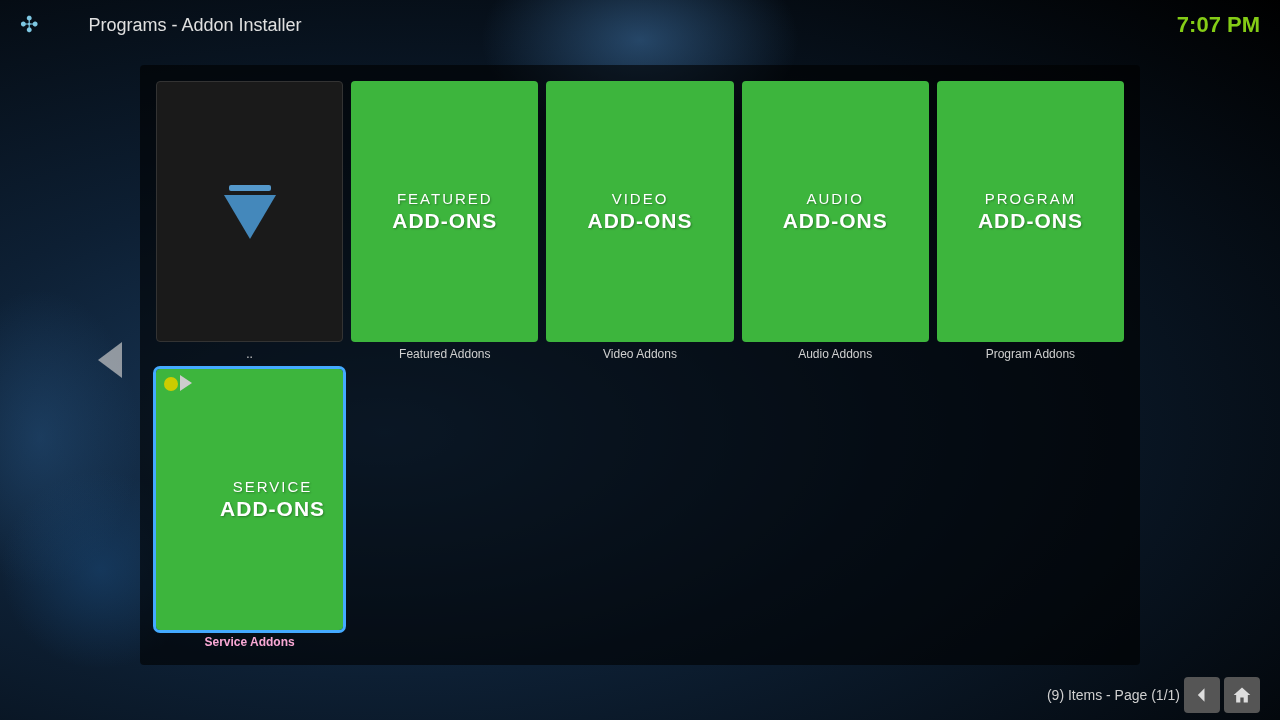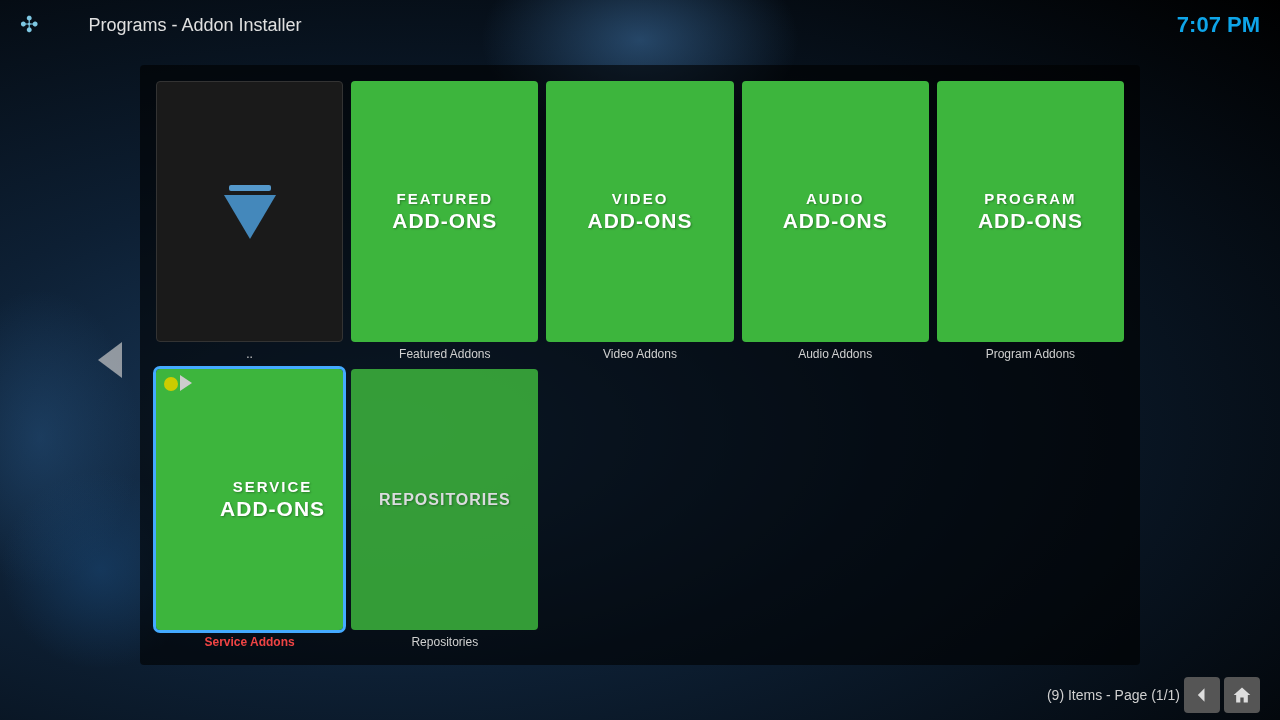--- a/index.html
+++ b/index.html
@@ -69,21 +69,21 @@
       color: #7ec8e3;
       font-size: 22px;
     }
     .header-title {
       color: #e0e0e0;
       font-size: 18px;
       font-weight: normal;
       margin-left: 40px;
     }
     .header-time {
-      color: #0ea5e9;
+      color: #84cc16;
       font-size: 22px;
       font-weight: bold;
     }
 
     
     .content-area {
       position: absolute;
       top: 65px;
       left: 140px;
       right: 140px;
@@ -120,21 +120,21 @@
       overflow: hidden;
     }
     .grid-item-label {
       color: #d0d0d0;
       font-size: 12px;
       margin-top: 5px;
       text-align: center;
       white-space: nowrap;
     }
     .grid-item.focused .grid-item-label {
-      color: #ef4444;
+      color: #f9a8d4;
       font-weight: bold;
     }
     .grid-item.focused .grid-item-thumb {
       outline: 3px solid #4af;
       padding-left: 46px;
     }
 
     
     .thumb-back {
       background: #1a1a1a;
@@ -170,21 +170,21 @@
       font-weight: bold;
       text-align: center;
       line-height: 1.2;
       text-transform: uppercase;
       padding: 8px;
       text-shadow: 1px 1px 2px rgba(0,0,0,0.3);
     }
     .tile-text .line1 {
       display: block;
       font-size: 15px;
-      font-weight: bold;
+      font-weight: normal;
       letter-spacing: 2px;
     }
     .tile-text .line2 {
       display: block;
       font-size: 21px;
       font-weight: bold;
       letter-spacing: 1px;
     }
 
     
@@ -341,28 +341,20 @@
       <div class="grid-item focused">
         <div class="grid-item-thumb thumb-green">
           <div class="focus-dot"></div>
           <div class="focus-cursor"></div>
           <div class="tile-text">
             <span class="line1">SERVICE</span>
             <span class="line2">ADD-ONS</span>
           </div>
         </div>
         <div class="grid-item-label">Service Addons</div>
-      </div>
-      <div class="grid-item">
-        <div class="grid-item-thumb thumb-repos">
-          <div class="tile-text">
-            <span class="line2" style="font-size:16px">REPOSITORIES</span>
-          </div>
-        </div>
-        <div class="grid-item-label">Repositories</div>
       </div>
     </div>
 </div>
 
 <div class="footer">
   <span class="footer-text">(9) Items - Page (1/1)</span>
   <div class="footer-btn">
     <svg viewBox="0 0 24 24">
         <polygon points="15,4 7,12 15,20"></polygon>
       </svg>

